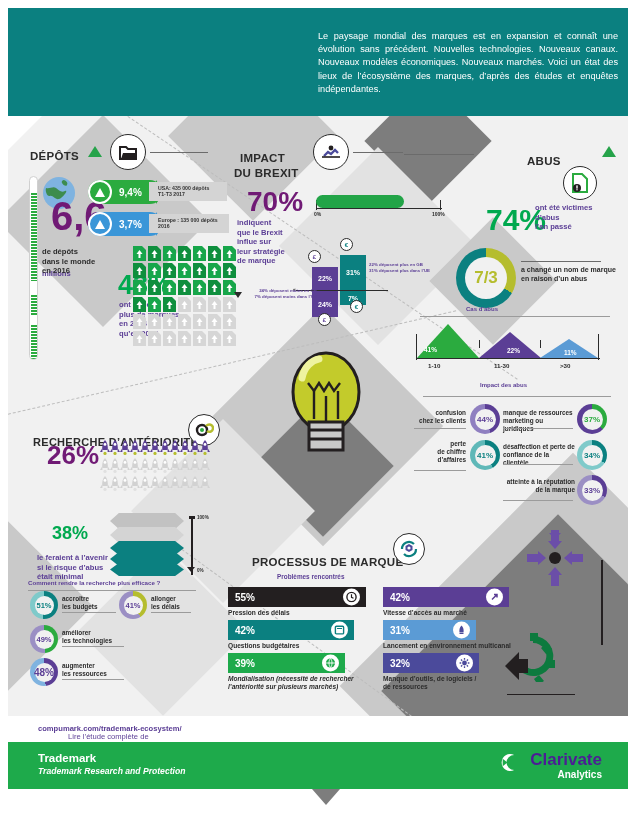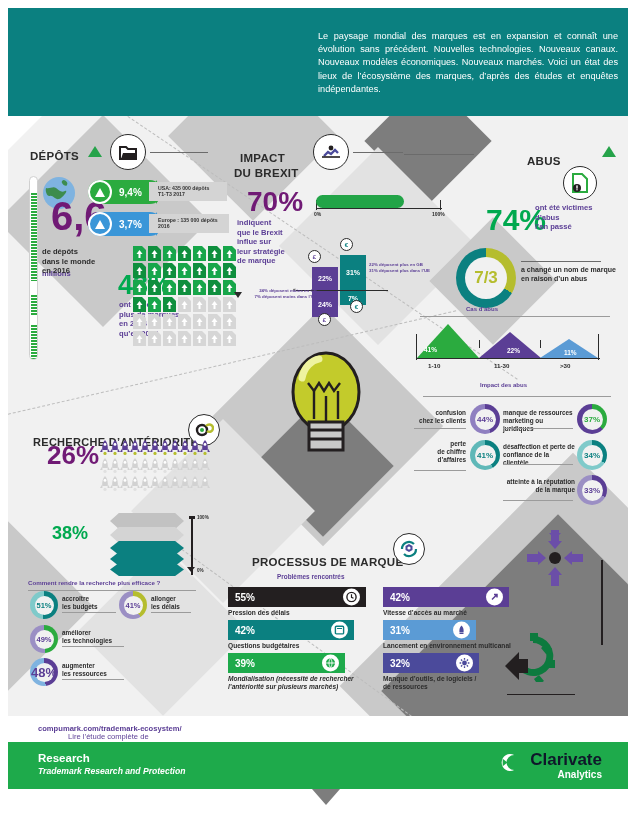--- a/index.html
+++ b/index.html
@@ -53,21 +53,21 @@
   .hbar .ic { position:absolute; right:6px; top:50%; transform:translateY(-50%); width:17px;height:17px;border-radius:50%; background:#fff; display:flex;align-items:center;justify-content:center; }
   .bcap { position:absolute; font-size:6.6px; font-weight:bold; color:#2b2b2b; line-height:8px; }
 
   
   .foot-note { position:absolute; left:8px; top:716px; width:620px; height:26px; background:#fff; }
   .foot-note span { position:absolute; left:30px; top:8px; font-size:7.6px; color:#5b3e95; }
   .foot-note b { color:#5b3e95; }
   .footer { position:absolute; left:8px; top:742px; width:620px; height:47px; background:#1eaa4b; }
   .fl1 { position:absolute; left:30px; top:10px; color:#fff; font-weight:bold; font-size:11.5px; }
   .fl2 { position:absolute; left:30px; top:24px; color:#fff; font-style:italic; font-weight:bold; font-size:8.6px; }
-  .fr1 { position:absolute; right:26px; top:8px; color:#0f172a; font-weight:bold; font-size:17px; }
+  .fr1 { position:absolute; right:26px; top:8px; color:#4c1d95; font-weight:bold; font-size:17px; }
   .fr2 { position:absolute; right:26px; top:27px; color:#fff; font-weight:bold; font-size:10px; }
   .clog { position:absolute; right:112px; top:11px; width:19px;height:19px; }
 </style>
 </head>
 <body>
 
 <div id="page">
 
   <div class="header">
     <div class="hdr-body">Le paysage mondial des marques est en expansion et connaît une évolution sans précédent. Nouvelles technologies. Nouveaux canaux. Nouveaux modèles économiques. Nouveaux marchés. Voici un état des lieux de l’écosystème des marques, d’après des études et enquêtes indépendantes.</div>
@@ -668,20 +668,23 @@
   <div style="position:absolute;left:110px;top:552px;width:74px;height:14px;background:#0b8080;clip-path:polygon(12% 0,88% 0,100% 50%,88% 100%,12% 100%,0 50%);"></div>
   <div style="position:absolute;left:110px;top:563px;width:74px;height:13px;background:#0b8080;clip-path:polygon(12% 0,88% 0,100% 50%,88% 100%,12% 100%,0 50%);"></div>
 
   <div style="position:absolute;left:191px;top:517px;width:1.6px;height:58px;background:#231f20;"></div>
   <div style="position:absolute;left:189px;top:516px;width:6px;height:3px;background:#231f20;"></div>
   <div style="position:absolute;left:187px;top:567px;width:0;height:0;border-left:4px solid transparent;border-right:4px solid transparent;border-top:5px solid #231f20;"></div>
   <div style="position:absolute;left:197px;top:515px;font-size:4.6px;font-weight:bold;color:#2b2b2b;">100%</div>
   <div style="position:absolute;left:197px;top:568px;font-size:4.6px;font-weight:bold;color:#2b2b2b;">0%</div>
 
   <div class="bignum green" style="left:36px; top:524px; font-size:18px;margin-left:16px;">38%</div>
+  <div class="cap" style="left:37px; top:553px; width:84px; white-space:pre-line;">le feraient à l’avenir
+si le risque d’abus
+était minimal</div>
 
   <div style="position:absolute;left:28px;top:579px;font-size:6.2px;font-weight:bold;color:#5b3e95;">Comment rendre la recherche plus efficace ?</div>
   <div class="rule" style="left:28px; top:590px; width:168px; border-top-width:1px; border-color:#9b9b9b;"></div>
 
   <div class="donut" style="left:30px;top:591px;width:28px;height:28px;background:conic-gradient(#0b8080 0deg 184deg,#7fcaca 184deg 360deg);">
     <div class="hole" style="width:19px;height:19px;font-size:7.5px;color:#0b8080;">51%</div>
   </div>
   <div style="position:absolute;left:62px;top:595px;width:60px;font-size:6.4px;font-weight:bold;line-height:8px;color:#2b2b2b;white-space:pre-line;">accroître
 les budgets</div>
   <div class="rule" style="left:62px; top:612px; width:54px; border-top-width:1px; border-color:#9b9b9b;"></div>
@@ -694,21 +697,21 @@
   <div class="rule" style="left:151px; top:612px; width:40px; border-top-width:1px; border-color:#9b9b9b;"></div>
 
   <div class="donut" style="left:30px;top:625px;width:28px;height:28px;background:conic-gradient(#2bab3f 0deg 176deg,#9b8fc4 176deg 360deg);">
     <div class="hole" style="width:19px;height:19px;font-size:7.5px;color:#5b3e95;">49%</div>
   </div>
   <div style="position:absolute;left:62px;top:629px;width:70px;font-size:6.4px;font-weight:bold;line-height:8px;color:#2b2b2b;white-space:pre-line;">améliorer
 les technologies</div>
   <div class="rule" style="left:62px; top:646px; width:62px; border-top-width:1px; border-color:#9b9b9b;"></div>
 
   <div class="donut" style="left:30px;top:658px;width:28px;height:28px;background:conic-gradient(#5b3e95 0deg 173deg,#7fb3e0 173deg 360deg);">
-    <div class="hole" style="width:19px;height:19px;font-size:13px;color:#5b3e95;">48%</div>
+    <div class="hole" style="width:19px;height:19px;font-size:10px;color:#5b3e95;">48%</div>
   </div>
   <div style="position:absolute;left:62px;top:662px;width:70px;font-size:6.4px;font-weight:bold;line-height:8px;color:#2b2b2b;white-space:pre-line;">augmenter
 les ressources</div>
   <div class="rule" style="left:62px; top:679px; width:62px; border-top-width:1px; border-color:#9b9b9b;"></div>
 
   <svg style="position:absolute;left:288px;top:348px;" width="76" height="112" viewBox="0 0 76 112">
     <ellipse cx="38" cy="44" rx="33" ry="39" fill="#c3cb2b" stroke="#231f20" stroke-width="3"></ellipse>
     <path d="M14 30c2-11 10-18 17-19" stroke="#eef3a0" stroke-width="7" fill="none" stroke-linecap="round"></path>
     <path d="M20 35l6 8 5-8 5 8 5-8 5 8 6-8" fill="none" stroke="#231f20" stroke-width="2.4"></path>
     <path d="M26 43v28M50 43v28M38 48v26" stroke="#231f20" stroke-width="2.4" fill="none"></path>
@@ -813,21 +816,21 @@
     <path d="M2 36l14-14v7h9v14h-9v7z" fill="#231f20"></path>
   </svg>
   <div class="rule" style="left:507px; top:694px; width:68px; border-top-width:1.6px; border-color:#231f20;"></div>
 
   <div class="foot-note">
     <span>
       <span>Lire l’étude complète de l’écosystème des marques sur </span><b>compumark.com/trademark-ecosystem/</b>
     </span>
   </div>
   <div class="footer">
-    <div class="fl1">Research</div>
+    <div class="fl1">Trademark</div>
     <div class="fl2">Trademark Research and Protection</div>
     <svg class="clog" viewBox="0 0 20 20">
       <path d="M18 2a9 9 0 1 0 0 16 7 7 0 0 1 0-16z" fill="#fff"></path>
       <path d="M6 6l5 4-5 4z" fill="#1eaa4b"></path>
     </svg>
     <div class="fr1">Clarivate</div>
     <div class="fr2">Analytics</div>
   </div>
   <div style="position:absolute;left:312px;top:789px;width:0;height:0;border-left:14px solid transparent;border-right:14px solid transparent;border-top:16px solid #7d7d7d;"></div>
 

